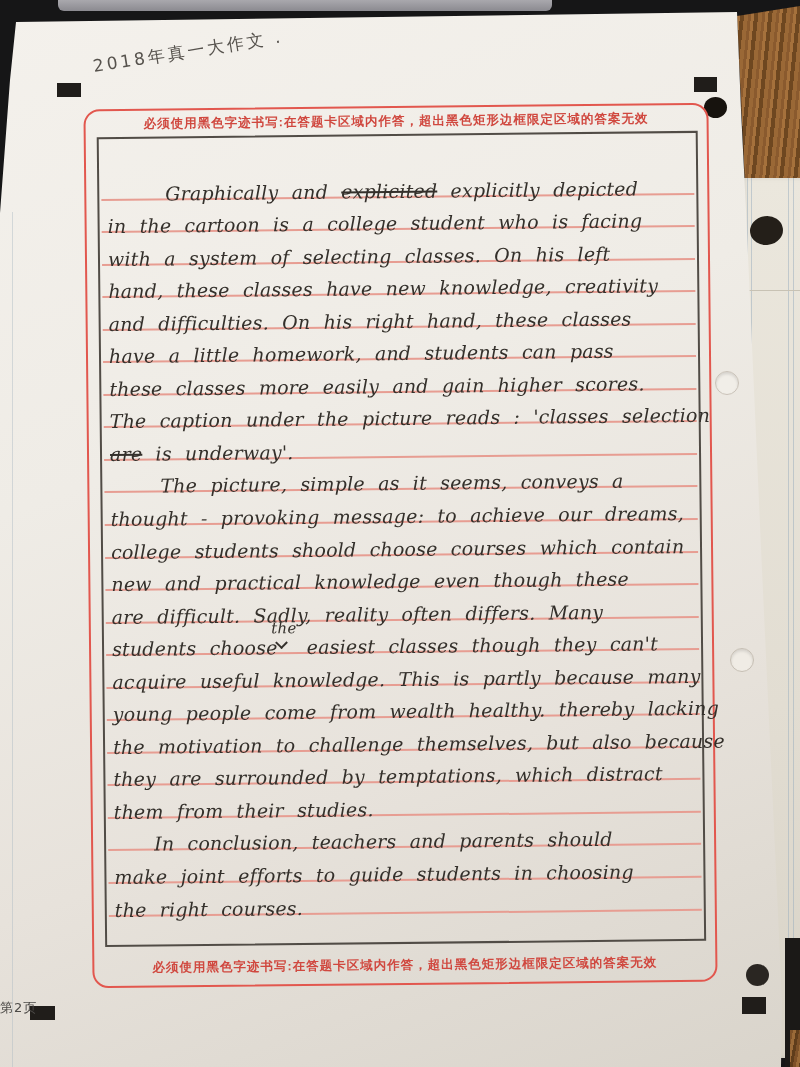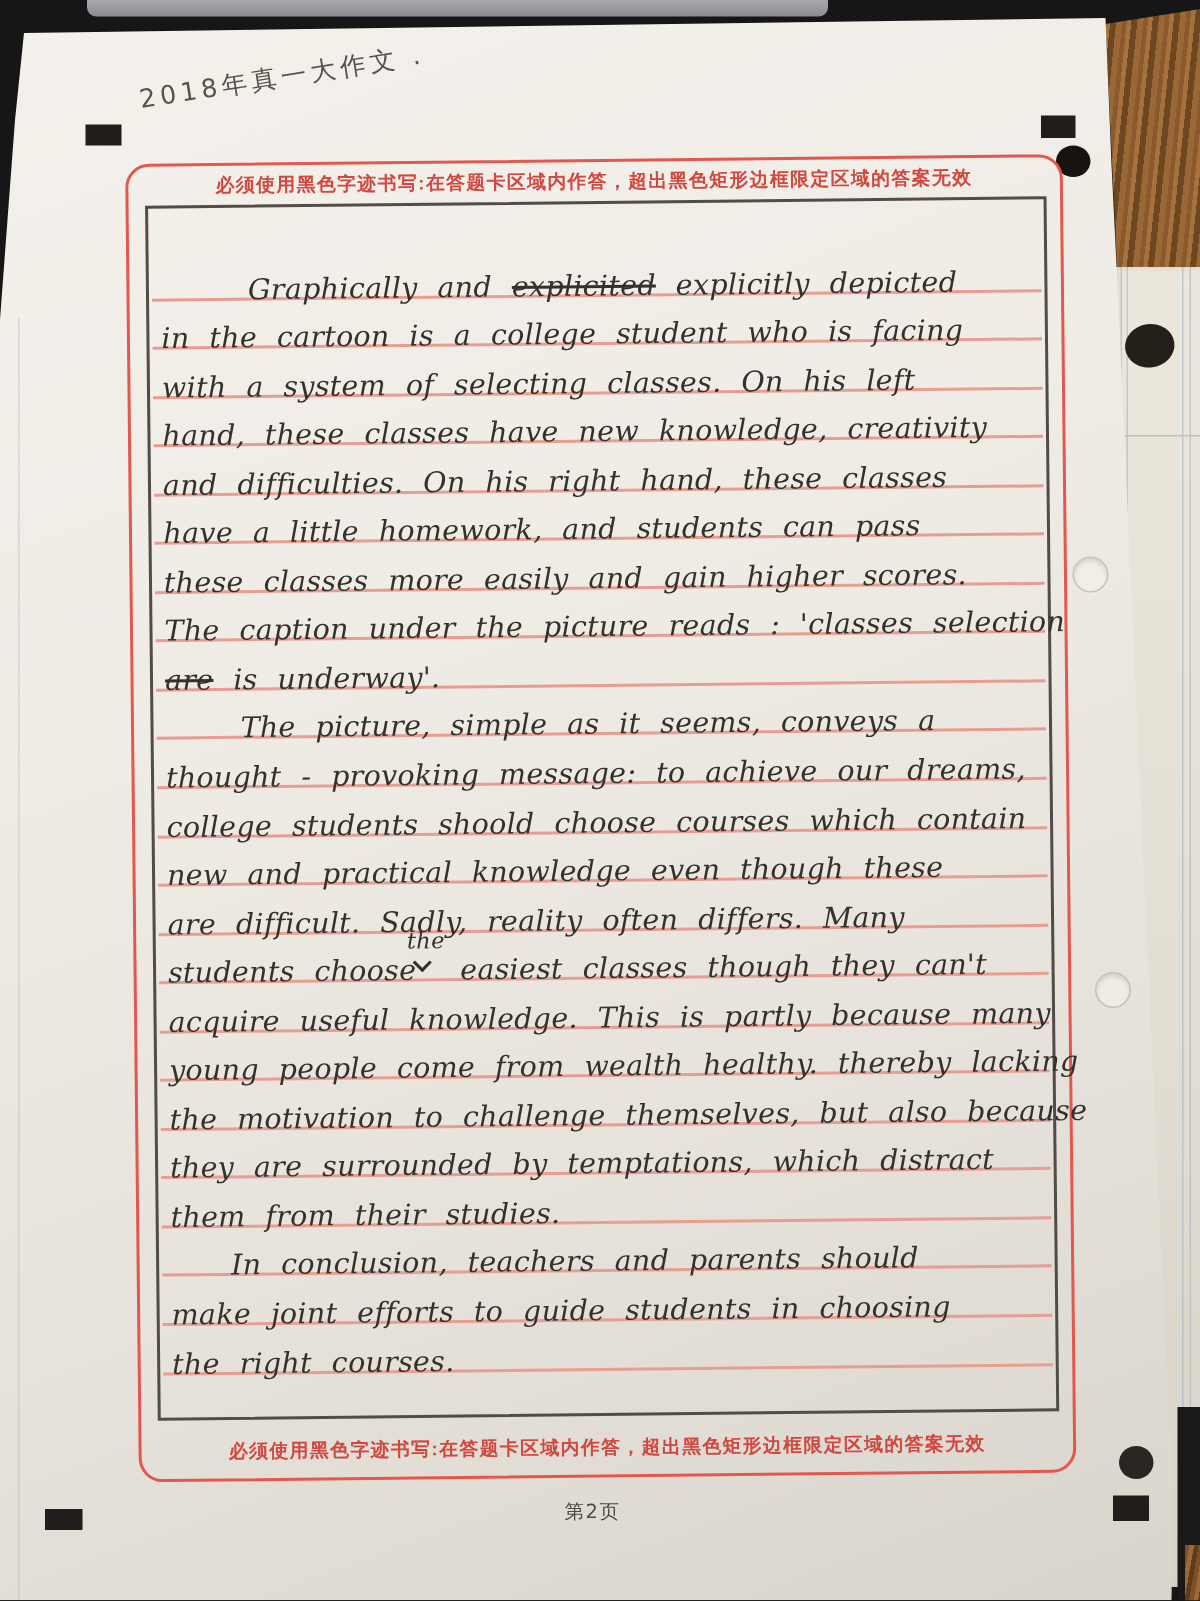--- a/index.html
+++ b/index.html
@@ -103,21 +103,21 @@
   .ins-wrap{position:relative;display:inline-block;width:16px;height:1px;}
   .ins-word{
     position:absolute;left:-6px;bottom:17px;font-size:15px;white-space:nowrap;
   }
   .caret-mark{
     position:absolute;left:0;bottom:7px;width:9px;height:9px;
     border-right:2px solid var(--ink);border-bottom:2px solid var(--ink);
     transform:rotate(45deg);
   }
   .page-number{
-    position:absolute;left:0;top:999px;width:790px;text-align:center;
+    position:absolute;left:0;top:999px;width:790px;
     font-family:"DejaVu Sans", sans-serif;font-size:13px;color:#4c4a47;letter-spacing:1px;
   }
 </style>
 </head>
 <body>
 
 <div class="grey-bar"></div>
 <div class="wood"></div>
 <div class="under-paper">
   <div class="blue-line" style="left:9px"></div>

